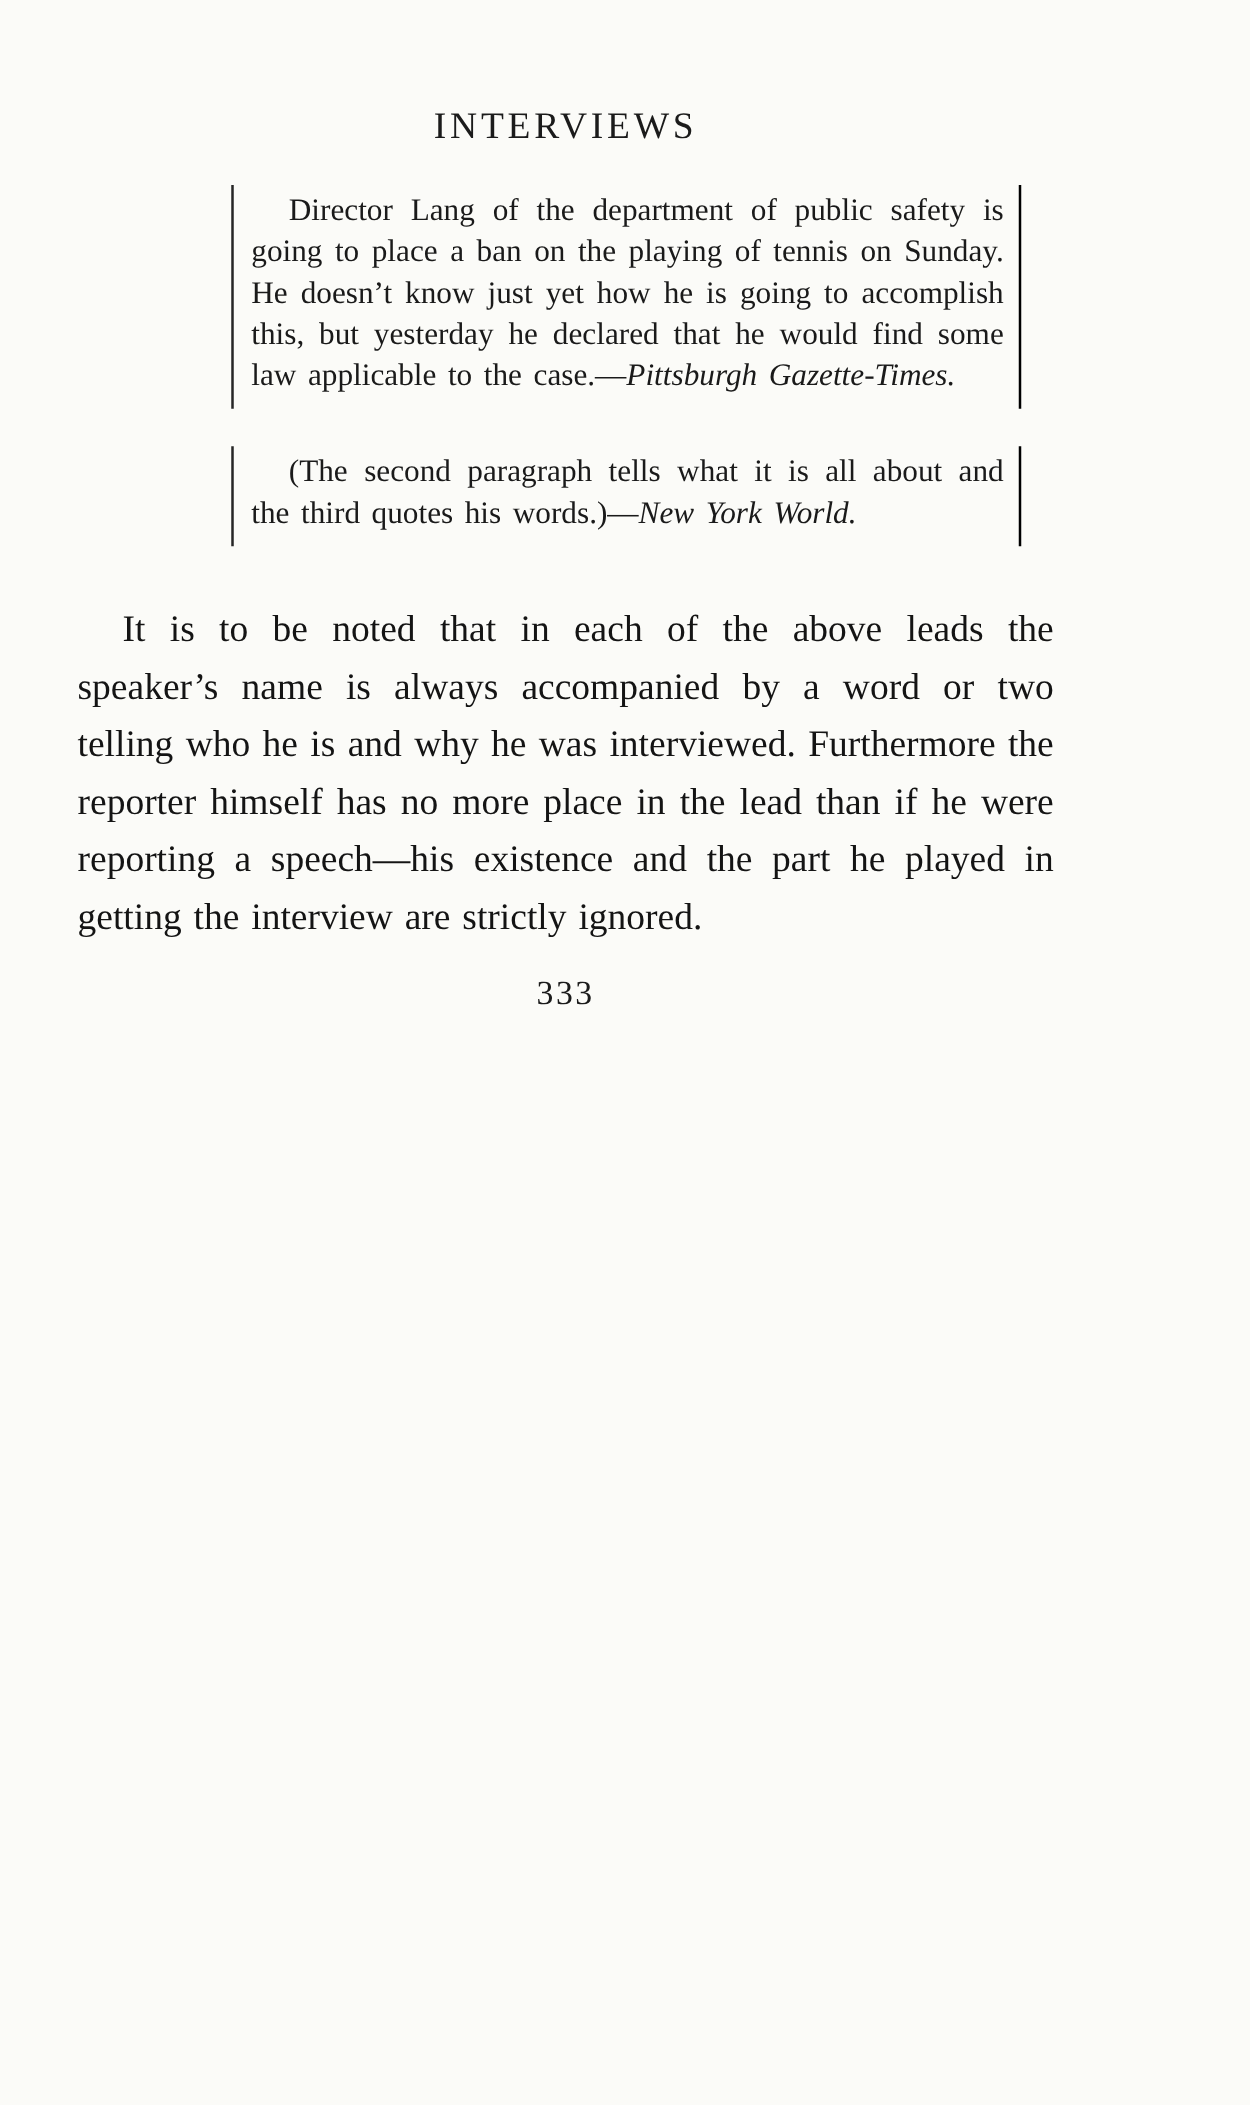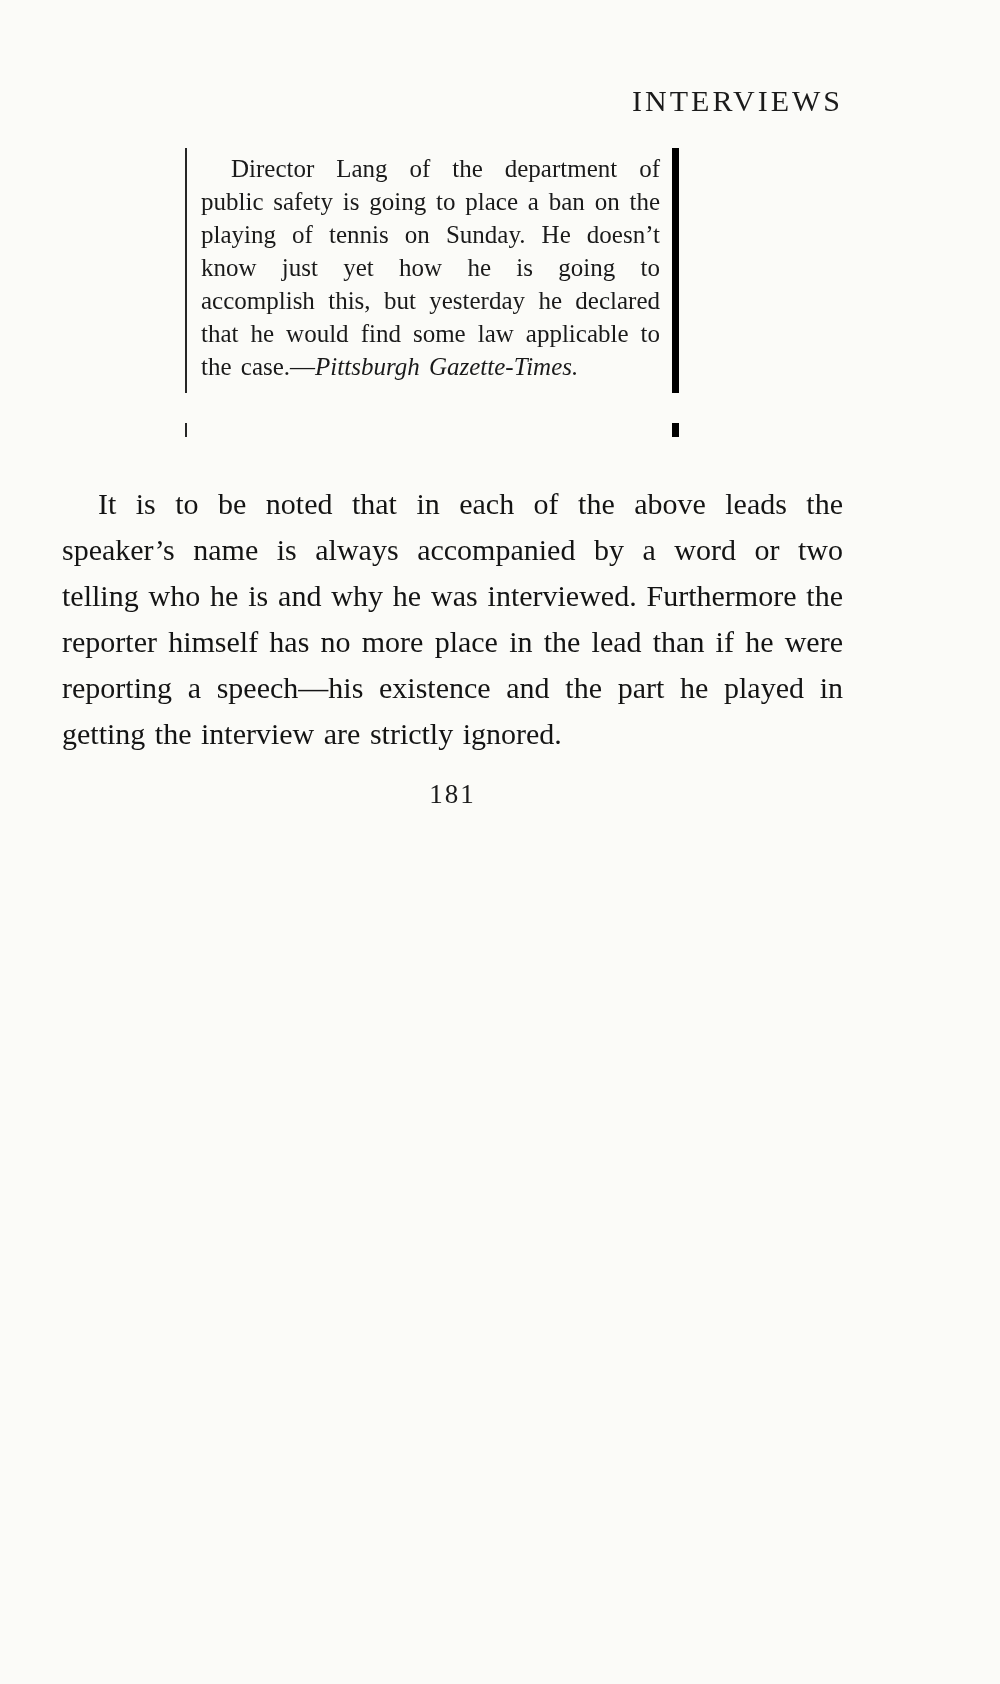--- a/index.html
+++ b/index.html
@@ -13,31 +13,31 @@
     }
     .page {
       position: relative;
       width: 1000px;
       height: 1684px;
       box-sizing: border-box;
       padding: 84px 157px 0 62px;
       background: #fbfbf8;
     }
     .running-head {
-      text-align: right;
+      text-align: center;
       font-size: 30px;
       font-weight: normal;
       letter-spacing: 3px;
       color: #1b1b1b;
     }
     .quote {
-      width: 494px;
+      width: 632px;
       margin: 30px 0 0 123px;
       border-left: 2px solid #262626;
-      border-right: 7px solid #000000;
+      border-right: 2px solid #000000;
       padding: 4px 12px 10px 14px;
       box-sizing: border-box;
       font-size: 25px;
       line-height: 33px;
       text-align: justify;
       word-spacing: 3px;
       color: #1a1a1a;
     }
     .quote p {
       margin: 0;
@@ -67,19 +67,20 @@
 <div class="page">
 
   <div class="running-head">INTERVIEWS</div>
 
   <div class="quote">
     <p><span>Director Lang of the department of public safety is going to place a ban on the playing of tennis on Sunday.  He doesn’t know just yet how he is going to accomplish this, but yesterday he declared that he would find some law applicable to the case.—</span><em class="attribution">Pittsburgh Gazette-Times.</em></p>
   </div>
 
 
   <div class="quote">
+    <p><span>(The second paragraph tells what it is all about and the third quotes his words.)—</span><em class="attribution">New York World.</em></p>
   </div>
 
   <p class="body-para">It is to be noted that in each of the above leads the speaker’s name is always accompanied by a word or two telling who he is and why he was interviewed.  Furthermore the reporter himself has no more place in the lead than if he were reporting a speech—his existence and the part he played in getting the interview are strictly ignored.</p>
 
-  <div class="page-number">181</div>
+  <div class="page-number">333</div>
 
 </div>
 
 </body></html>

